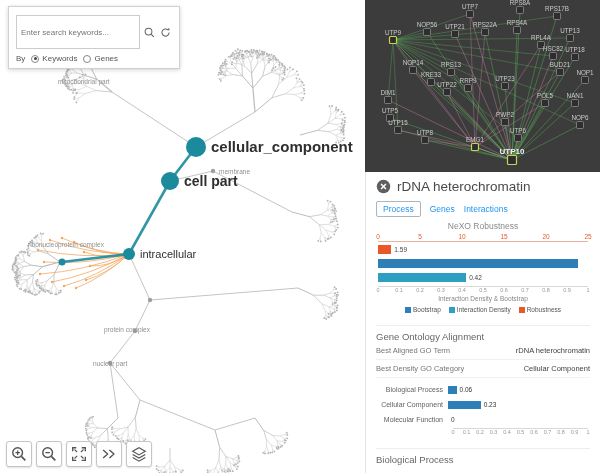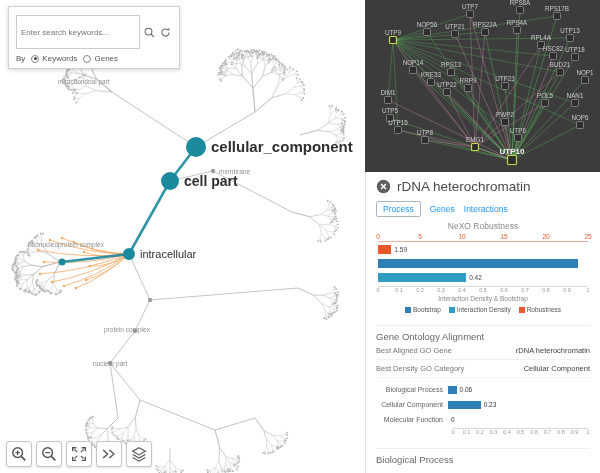--- a/index.html
+++ b/index.html
@@ -1923,21 +1923,21 @@
       </div>
     <div class="dp-legend" id="dp-legend">
         <span class="leg-item"><span class="leg-sq" style="background: rgb(46, 126, 184);"></span>Bootstrap</span>
         <span class="leg-item"><span class="leg-sq" style="background: rgb(46, 159, 192);"></span>Interaction Density</span>
         <span class="leg-item"><span class="leg-sq" style="background: rgb(232, 88, 42);"></span>Robustness</span>
       </div>
 
     <div class="dp-section-title left">Gene Ontology Alignment</div>
     <div id="go-table">
         <div class="dp-row">
-          <span>Best Aligned GO Gene</span>
+          <span>Best Aligned GO Term</span>
           <span class="v">rDNA heterochromatin</span>
         </div>
         <div class="dp-row">
           <span>Best Density GO Category</span>
           <span class="v">Cellular Component</span>
         </div>
       </div>
     <div id="go-chart">
         <div class="g-row">
           <span class="g-label">Biological Process</span>

